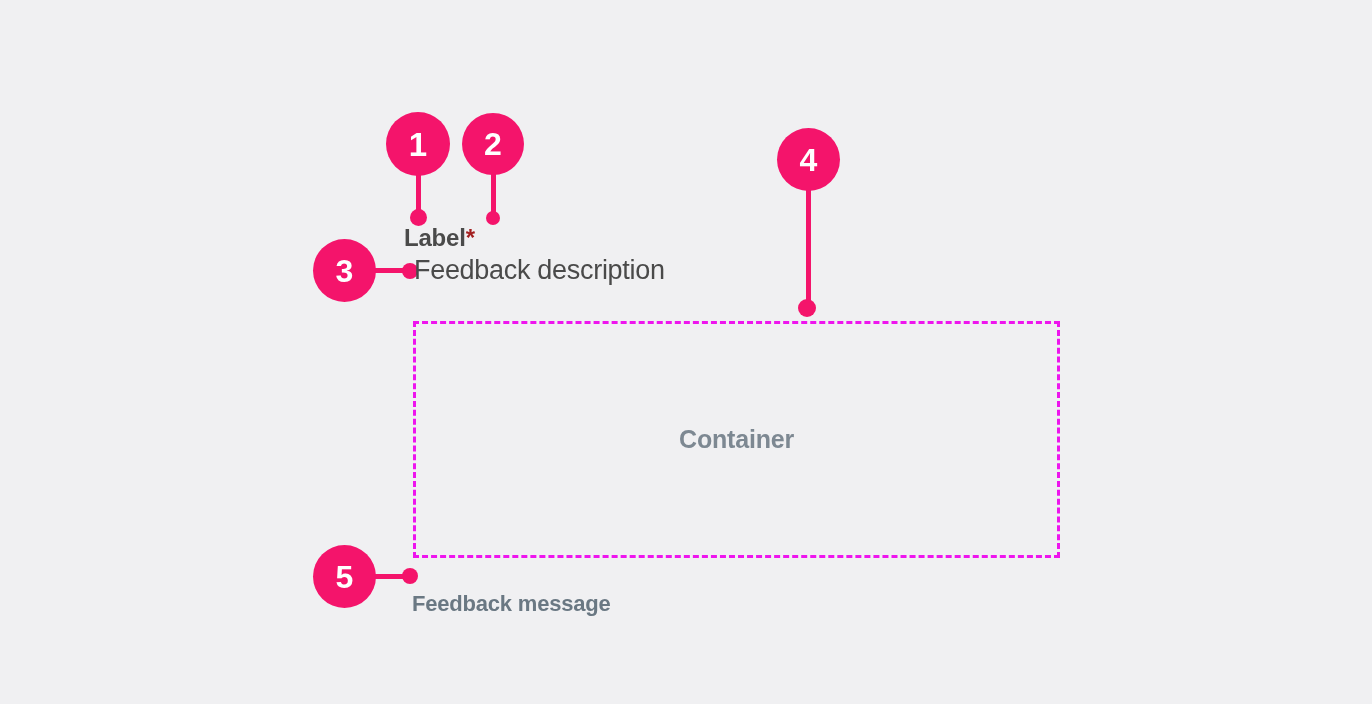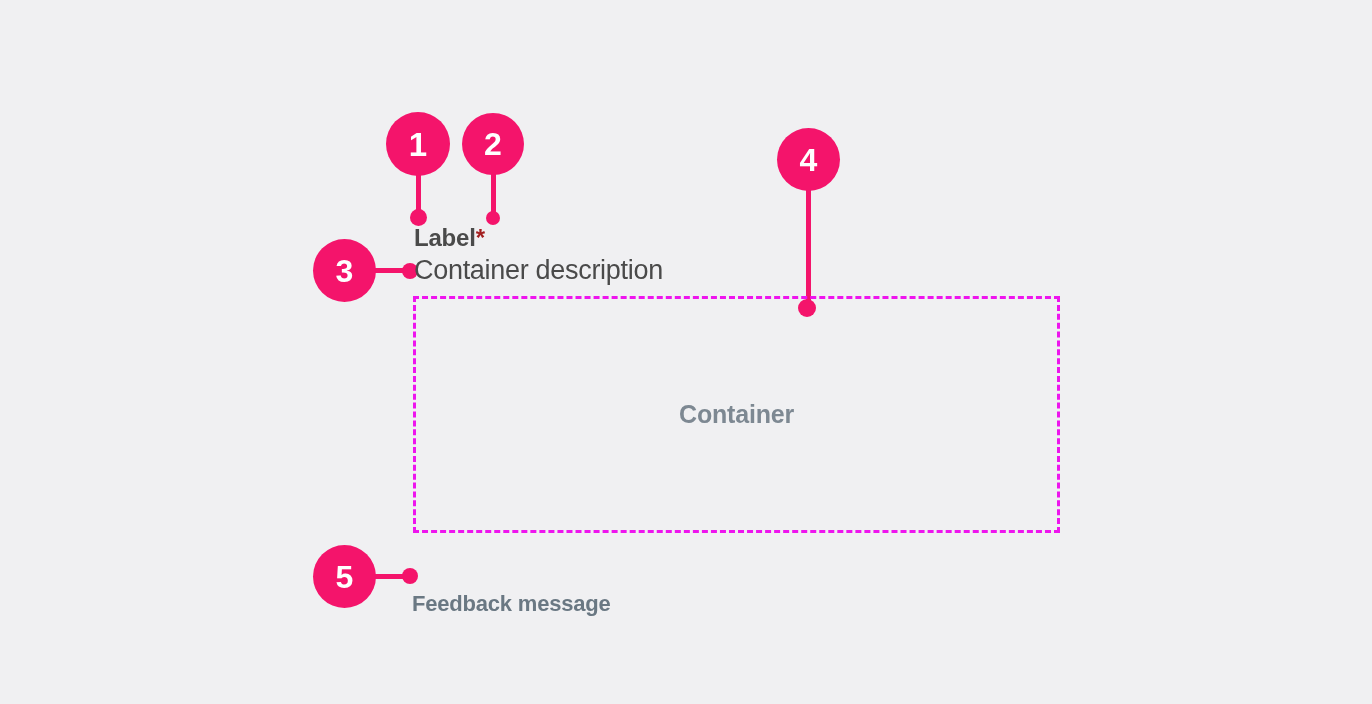--- a/index.html
+++ b/index.html
@@ -60,21 +60,21 @@
   }
   .dot-1 { left: 410px; top: 209px; width: 17px; height: 17px; }
   .dot-2 { left: 486px; top: 211px; width: 14px; height: 14px; }
   .dot-3 { left: 402px; top: 263px; width: 16px; height: 16px; }
   .dot-4 { left: 798px; top: 299px; width: 18px; height: 18px; }
   .dot-5 { left: 402px; top: 568px; width: 16px; height: 16px; }
 
   
   .field-label {
     position: absolute;
-    left: 414px;
+    left: 404px;
     top: 224px;
     font-size: 24px;
     font-weight: bold;
     color: #4a4a4a;
     white-space: nowrap;
     letter-spacing: -0.2px;
   }
   .required-star {
     color: #a31f20;
     font-weight: bold;
@@ -88,21 +88,21 @@
     font-size: 27px;
     font-weight: normal;
     color: #4a4a4a;
     white-space: nowrap;
     letter-spacing: -0.3px;
   }
 
   .container-box {
     position: absolute;
     left: 413px;
-    top: 296px;
+    top: 321px;
     width: 641px;
     height: 231px;
     border: 3px dashed #ee15ee;
     display: flex;
     align-items: center;
     justify-content: center;
     text-align: center;
   }
   .container-label {
     font-size: 25px;
@@ -141,21 +141,21 @@
   <div class="dot dot-5"></div>
 
   <div class="callout callout-1">1</div>
   <div class="callout callout-2">2</div>
   <div class="callout callout-3">3</div>
   <div class="callout callout-4">4</div>
   <div class="callout callout-5">5</div>
 
   <div class="field-label"><span>Label</span><span class="required-star">*</span></div>
 
-  <div class="fieldset-description">Container description</div>
+  <div class="fieldset-description">Feedback description</div>
 
   <div class="container-box">
     <span class="container-label">Container</span>
   </div>
 
   <div class="feedback-message">Feedback message</div>
 
 </div>
 
 </body></html>

